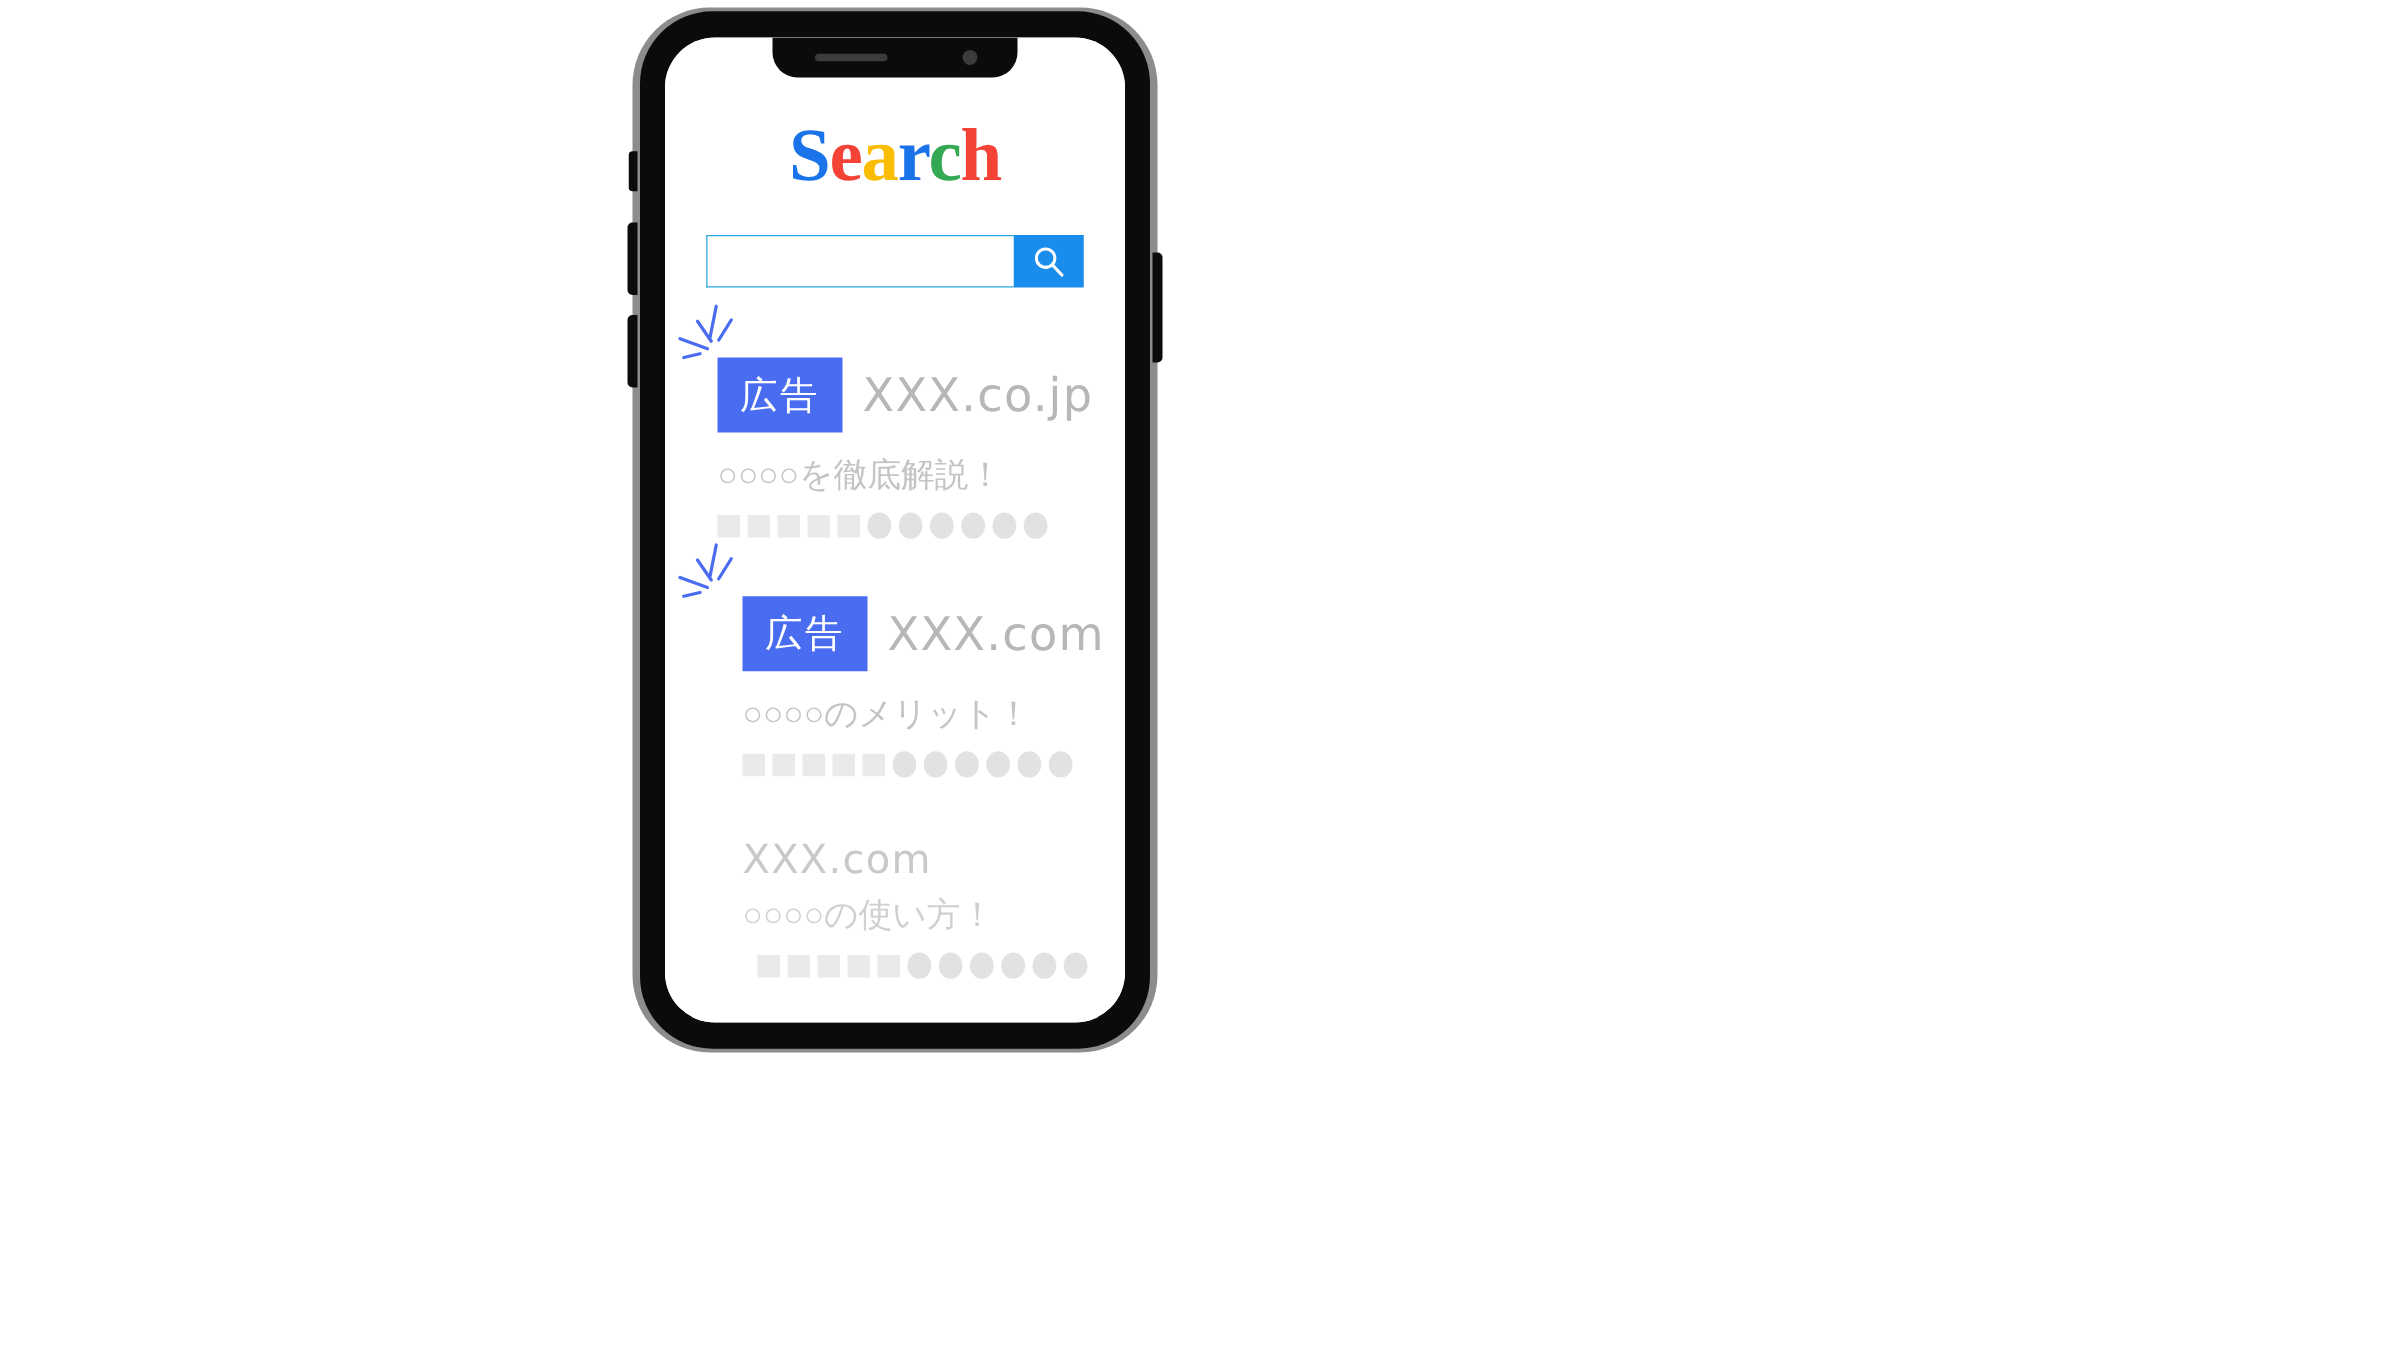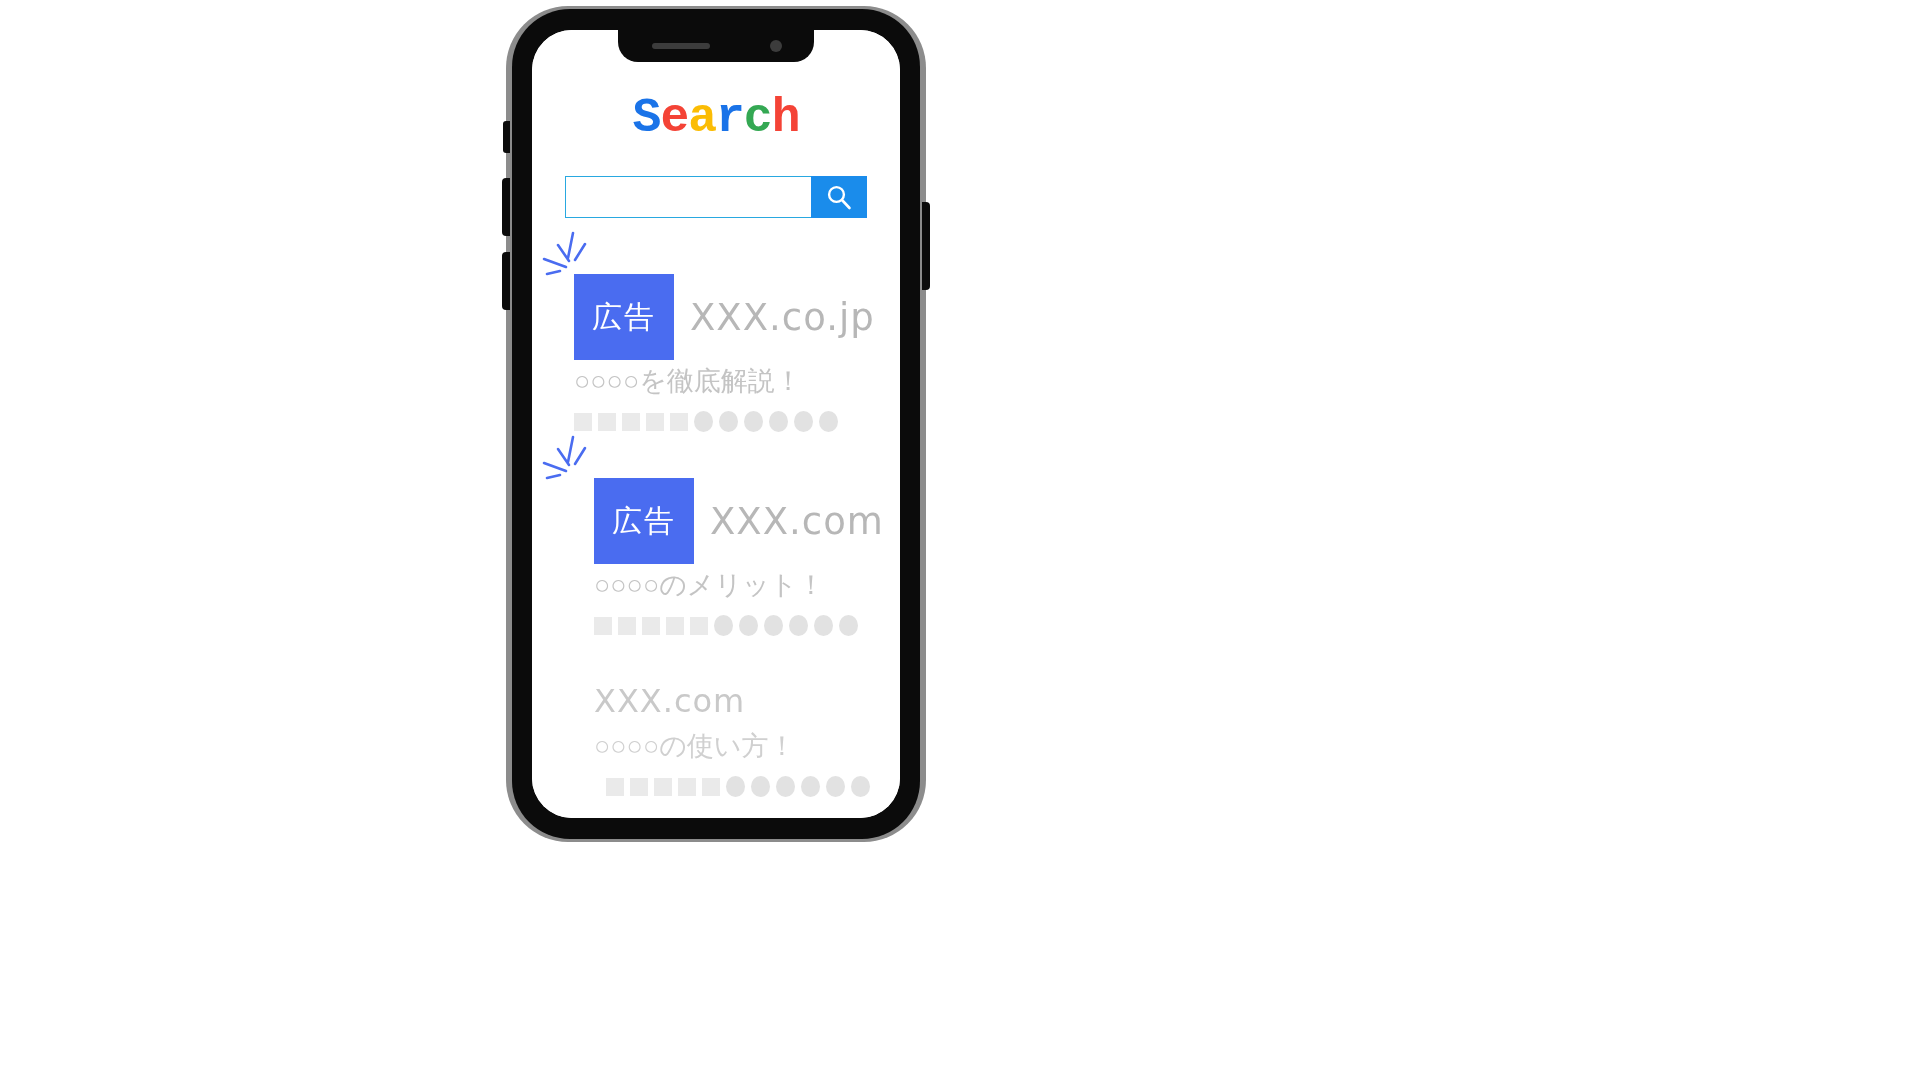--- a/index.html
+++ b/index.html
@@ -79,26 +79,26 @@
   
   .page {
     position:absolute; inset:0;
     padding-top:46px;
     background:#fff;
   }
 
   
   .logo {
     text-align:center;
-    font-size:48px;
+    font-size:60px;
     font-weight:bold;
     letter-spacing:-1px;
     line-height:1;
     margin-top:18px;
-    font-family:Liberation Mono, monospace;
+    font-family:Liberation Serif, serif;
     user-select:none;
   }
   .logo span { display:inline; }
 
   
   .searchbar {
     display:flex;
     width:302px;
     height:42px;
     margin:34px auto 0 auto;
@@ -134,39 +134,39 @@
   
   .sparkle {
     position:absolute;
     left:-32px; top:-44px;
     width:54px; height:50px;
     pointer-events:none;
   }
 
   .ad-head { display:flex; align-items:center; }
   .ad-badge {
-    width:100px; height:86px;
+    width:100px; height:60px;
     background:#4a6cf0;
     color:#ffffff;
     font-size:30px;
     display:flex; align-items:center; justify-content:center;
     letter-spacing:2px;
     font-family:Liberation Mono, monospace;
     flex:none;
   }
   .ad-url {
     margin-left:16px;
     font-size:37px;
     color:#b7b7b7;
     letter-spacing:1px;
     font-family:"DejaVu Sans", sans-serif;
     white-space:nowrap;
   }
   .result-title {
-    margin-top:3px;
+    margin-top:16px;
     font-size:27px;
     color:#c4c4c4;
     letter-spacing:0px;
     font-family:Liberation Sans, sans-serif;
     white-space:nowrap;
   }
   .placeholder-row {
     margin-top:12px;
     display:flex;
     align-items:center;

